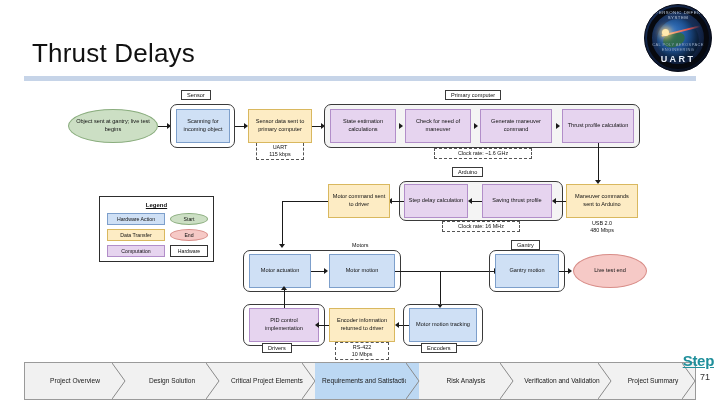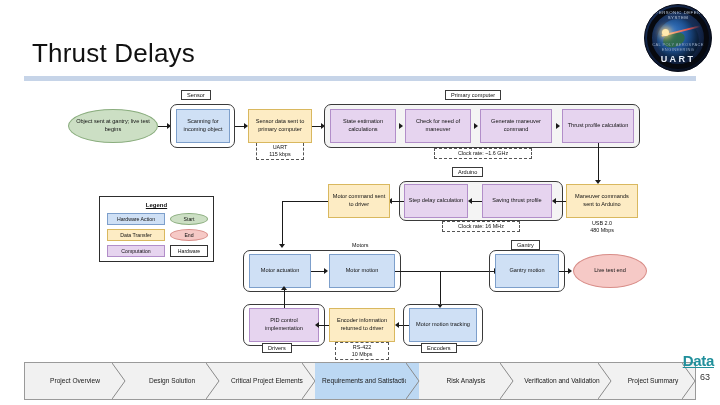--- a/index.html
+++ b/index.html
@@ -357,14 +357,14 @@
     </svg>
   </div>
   <div class="chev" style="left:586px; width:84px;">
     <span>Project Summary</span>
     <svg class="sep" viewBox="0 0 14 36" preserveAspectRatio="none">
       <path d="M0,0 L13,18 L0,36" fill="none" stroke="#8a8a8a" stroke-width="1"></path>
     </svg>
   </div>
 </div>
 
-<a class="back-link" href="#">Data</a>
-<div class="page-num">63</div>
+<a class="back-link" href="#">Step</a>
+<div class="page-num">71</div>
 
 </body></html>

